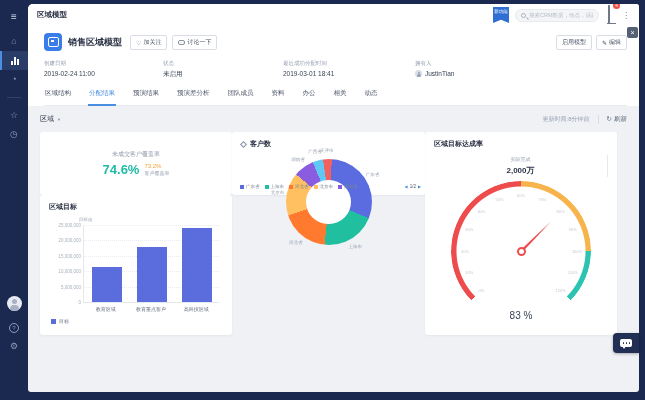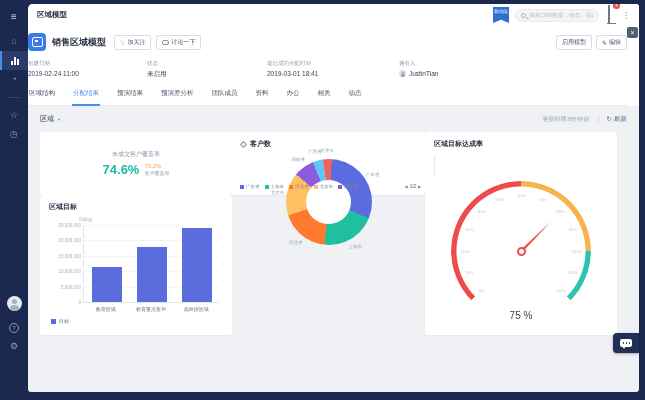--- a/index.html
+++ b/index.html
@@ -32,21 +32,21 @@
   .mag { width:5px; height:5px; border:1px solid #aab2bf; border-radius:50%; position:relative; flex:none; margin-right:3px; }
   .mag::after { content:""; position:absolute; left:4px; top:4px; width:3px; height:1px; background:#aab2bf; transform:rotate(45deg); }
   .search input { border:none; outline:none; background:transparent; width:100%; font-size:5.5px; color:#5a6372; }
   .search input::placeholder { color:#b8bfca; }
   .bellwrap { position:relative; margin-right:12px; cursor:pointer; }
   .bell { width:7px; height:6px; border:1px solid #6f7889; border-bottom:none; border-radius:4px 4px 0 0; position:relative; }
   .bell::after { content:""; position:absolute; left:-2px; bottom:-1px; width:9px; height:1px; background:#6f7889; }
   .badge { position:absolute; top:-4px; left:5px; min-width:7px; height:7px; background:#f04f43; color:#fff; font-size:4.5px; border-radius:4px; display:flex; align-items:center; justify-content:center; padding:0 1px; }
   .kebab { font-size:8px; color:#6f7889; cursor:pointer; }
 
-  .headerblk { background:#fff; padding:7px 12px 0 0; flex:none; position:relative; }
+  .headerblk { background:#fff; padding:7px 12px 0 16px; flex:none; position:relative; }
   .close-tag { position:absolute; right:1px; top:1px; width:11px; height:11px; background:#566075; color:#fff; font-size:7px; line-height:11px; text-align:center; border-radius:2px; cursor:pointer; }
   .hrow { display:flex; align-items:center; }
   .appicon { width:18px; height:18px; border-radius:4px; background:#3b7de8; position:relative; flex:none; margin-right:6px; }
   .appicon::before { content:""; position:absolute; left:4px; top:4px; width:9px; height:8px; border:1.3px solid #fff; border-radius:2px; }
   .appicon::after { content:""; position:absolute; left:7px; top:7px; width:3px; height:2px; background:#fff; }
   .htitle { font-size:9px; font-weight:bold; color:#2b3346; margin-right:8px; }
   .hbtn { border:1px solid #d9dee6; border-radius:2px; background:#fff; font-size:6px; color:#4a5468; padding:2px 5px; margin-right:5px; display:flex; align-items:center; gap:2px; cursor:pointer; }
   .hbtn .bub { width:7px; height:5px; border:1px solid #8a93a3; border-radius:2px; font-size:4px; line-height:3px; text-align:center; color:#8a93a3; }
   .hgrow { flex:1; }
 
@@ -263,20 +263,24 @@
             <div class="cl">客户覆盖率</div>
           </span>
         </div>
       </div>
     </div>
 
 
     <div class="card gauge">
       <div class="ctitle">区域目标达成率</div>
       <div class="gstats">
+          <div class="gcell">
+            <div class="gl">实际完成</div>
+            <div class="gv">2,000万</div>
+          </div>
           <span class="gdiv"></span>
         </div>
       <div class="gbody">
         <div class="ring" id="gauge-ring" style="background: conic-gradient(from 225deg, rgb(238, 76, 76) 0deg, rgb(238, 76, 76) 135deg, rgb(248, 180, 76) 135deg, rgb(248, 180, 76) 225deg, rgb(44, 195, 176) 225deg, rgb(44, 195, 176) 270deg, transparent 270deg, transparent 360deg);"></div>
         <div id="gauge-ticks">
             <span class="gtick" style="transform: translate(-50%, -50%) rotate(-135deg) translateY(-56px) rotate(135deg);">0%</span>
             <span class="gtick" style="transform: translate(-50%, -50%) rotate(-112.5deg) translateY(-56px) rotate(112.5deg);">10%</span>
             <span class="gtick" style="transform: translate(-50%, -50%) rotate(-90deg) translateY(-56px) rotate(90deg);">20%</span>
             <span class="gtick" style="transform: translate(-50%, -50%) rotate(-67.5deg) translateY(-56px) rotate(67.5deg);">30%</span>
             <span class="gtick" style="transform: translate(-50%, -50%) rotate(-45deg) translateY(-56px) rotate(45deg);">40%</span>
@@ -284,21 +288,21 @@
             <span class="gtick" style="transform: translate(-50%, -50%) rotate(0deg) translateY(-56px) rotate(0deg);">60%</span>
             <span class="gtick" style="transform: translate(-50%, -50%) rotate(22.5deg) translateY(-56px) rotate(-22.5deg);">70%</span>
             <span class="gtick" style="transform: translate(-50%, -50%) rotate(45deg) translateY(-56px) rotate(-45deg);">80%</span>
             <span class="gtick" style="transform: translate(-50%, -50%) rotate(67.5deg) translateY(-56px) rotate(-67.5deg);">90%</span>
             <span class="gtick" style="transform: translate(-50%, -50%) rotate(90deg) translateY(-56px) rotate(-90deg);">100%</span>
             <span class="gtick" style="transform: translate(-50%, -50%) rotate(112.5deg) translateY(-56px) rotate(-112.5deg);">110%</span>
             <span class="gtick" style="transform: translate(-50%, -50%) rotate(135deg) translateY(-56px) rotate(-135deg);">120%</span>
           </div>
         <div class="needle" id="gauge-needle" style="transform: rotate(45deg);"></div>
         <div class="gdot"></div>
-        <div class="gval">75 %</div>
+        <div class="gval">83 %</div>
       </div>
     </div>
 
     <div class="card donut">
       <div class="dt-row">
         <span class="diamond"></span>
         <span class="ctitle">客户数</span>
       </div>
       <div class="dwrap">
         <div class="dpie" id="donut-pie" style="background: conic-gradient(from -8deg, rgb(240, 97, 95) 0deg, rgb(240, 97, 95) 12deg, rgb(91, 108, 224) 12deg, rgb(91, 108, 224) 120deg, rgb(31, 191, 160) 120deg, rgb(31, 191, 160) 194deg, rgb(255, 122, 47) 194deg, rgb(255, 122, 47) 260deg, rgb(255, 192, 98) 260deg, rgb(255, 192, 98) 318deg, rgb(138, 92, 224) 318deg, rgb(138, 92, 224) 346deg, rgb(95, 200, 245) 346deg, rgb(95, 200, 245) 360deg);"></div>

